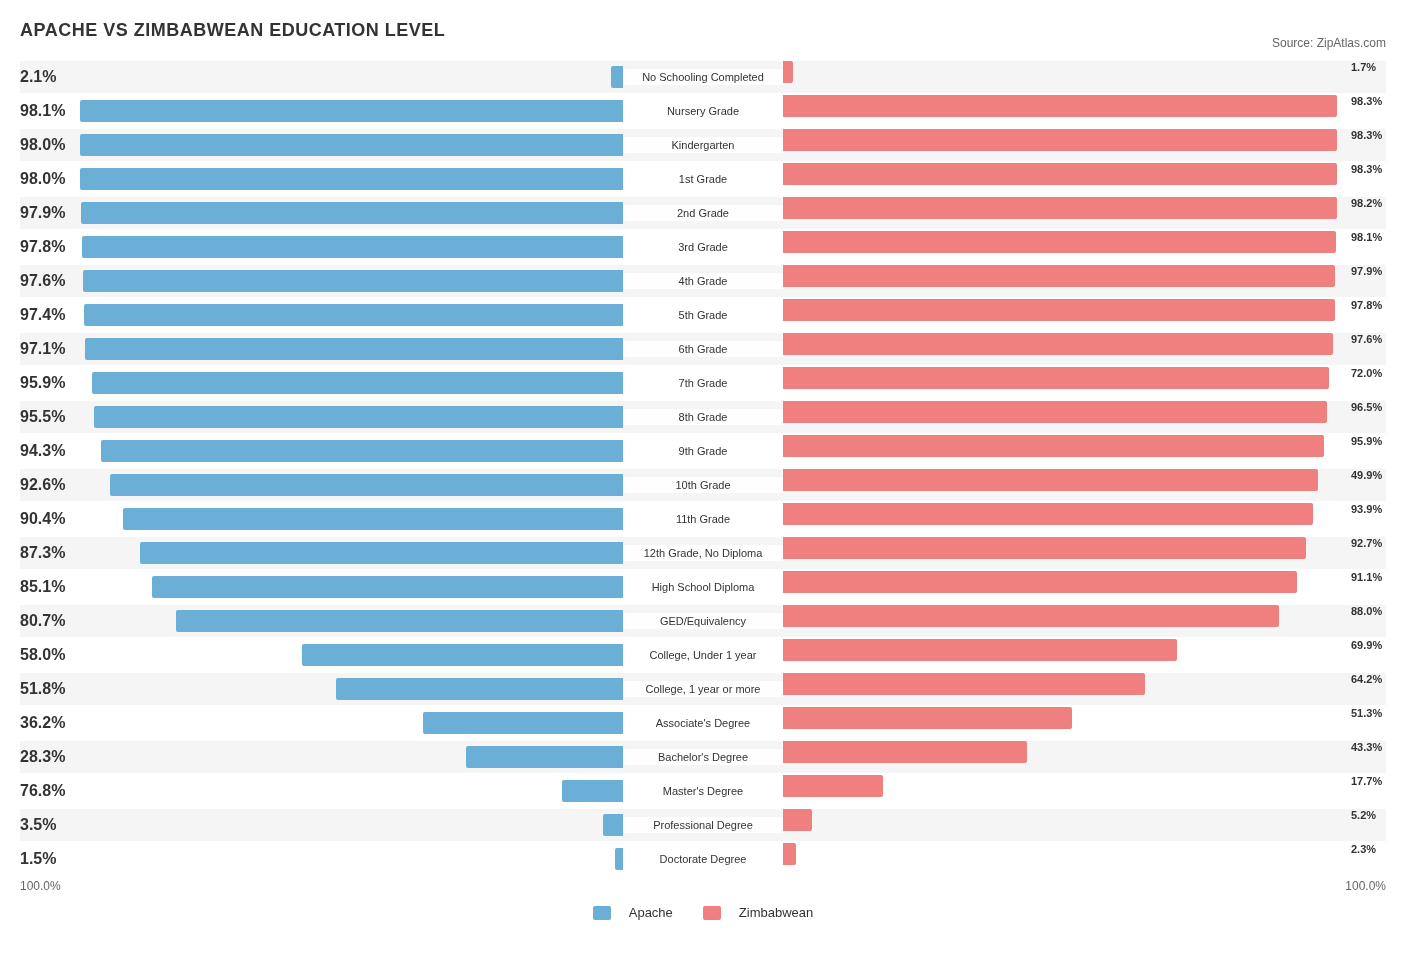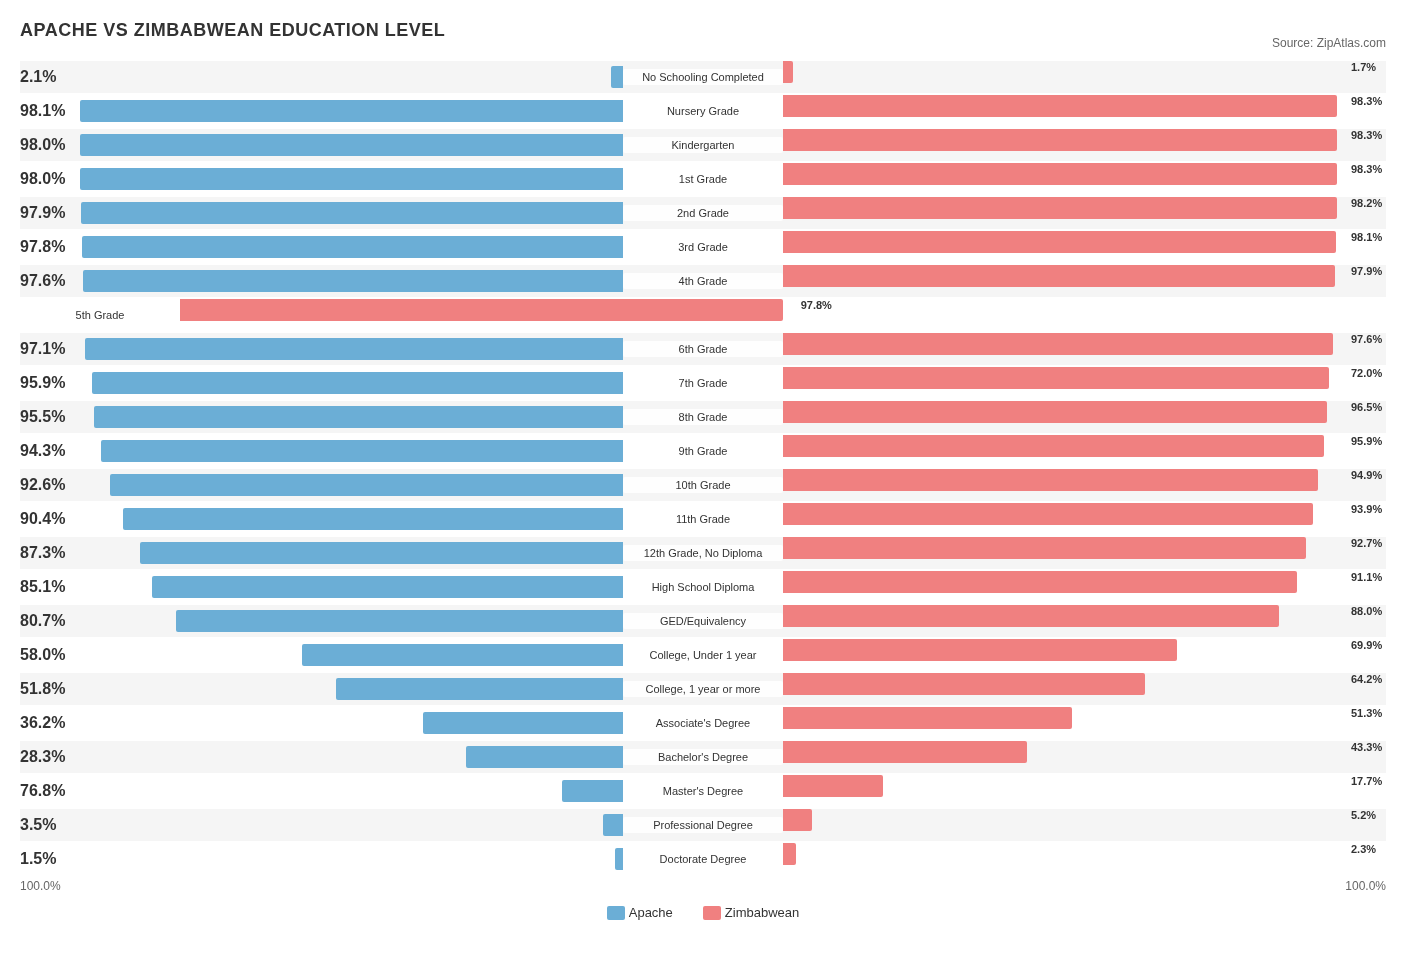--- a/index.html
+++ b/index.html
@@ -119,21 +119,21 @@
     .legend {
       display: flex;
       justify-content: center;
       align-items: center;
       gap: 30px;
       margin-top: 12px;
     }
     .legend-item {
       display: flex;
       align-items: center;
-      gap: 4px;
+      gap: 18px;
       font-size: 13px;
       color: #333;
     }
     .legend-color {
       width: 18px;
       height: 14px;
       border-radius: 2px;
     }
     .bottom-labels {
       display: flex;
@@ -254,20 +254,26 @@
         </div>
         <div class="center-label">4th Grade</div>
         <div class="right-side">
           <div class="right-bar-container">
             <div class="right-bar" style="width: 97.9%; background: rgb(240, 128, 128);"></div>
           </div>
           <span class="right-value">97.9%</span>
         </div>
       </div>
       <div class="bar-row">
+        <div class="left-side">
+          <span class="left-value">97.4%</span>
+          <div class="left-bar-container">
+            <div class="left-bar" style="width: 97.4%; background: rgb(107, 174, 214);"></div>
+          </div>
+        </div>
         <div class="center-label">5th Grade</div>
         <div class="right-side">
           <div class="right-bar-container">
             <div class="right-bar" style="width: 97.8%; background: rgb(240, 128, 128);"></div>
           </div>
           <span class="right-value">97.8%</span>
         </div>
       </div>
       <div class="bar-row">
         <div class="left-side">
@@ -334,21 +340,21 @@
           <span class="left-value">92.6%</span>
           <div class="left-bar-container">
             <div class="left-bar" style="width: 92.6%; background: rgb(107, 174, 214);"></div>
           </div>
         </div>
         <div class="center-label">10th Grade</div>
         <div class="right-side">
           <div class="right-bar-container">
             <div class="right-bar" style="width: 94.9%; background: rgb(240, 128, 128);"></div>
           </div>
-          <span class="right-value">94.9%</span>
+          <span class="right-value">49.9%</span>
         </div>
       </div>
       <div class="bar-row">
         <div class="left-side">
           <span class="left-value">90.4%</span>
           <div class="left-bar-container">
             <div class="left-bar" style="width: 90.4%; background: rgb(107, 174, 214);"></div>
           </div>
         </div>
         <div class="center-label">11th Grade</div>

